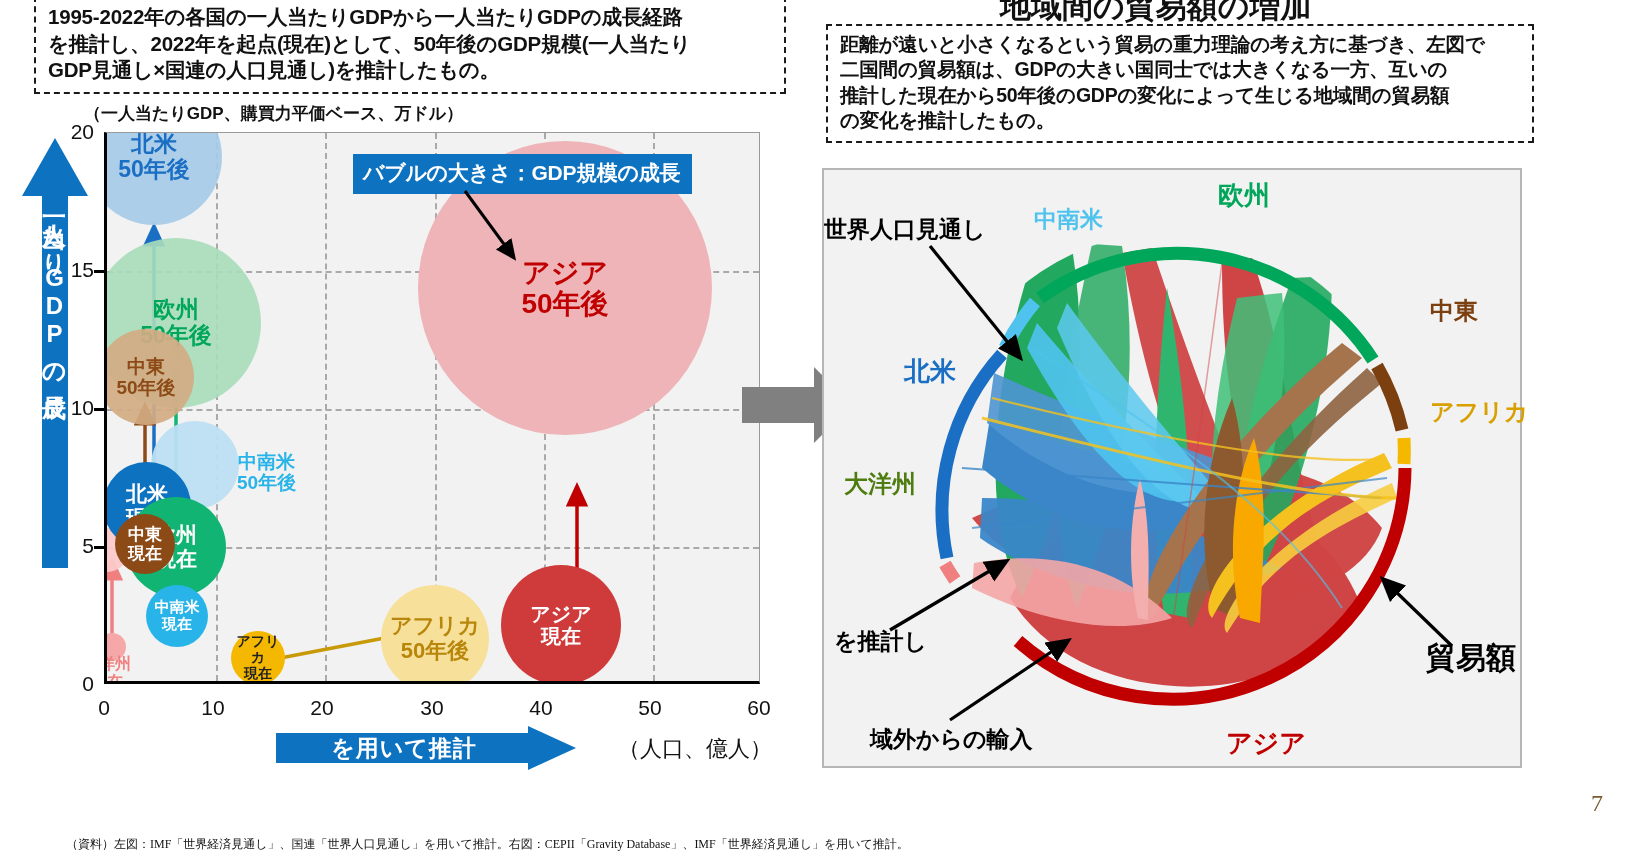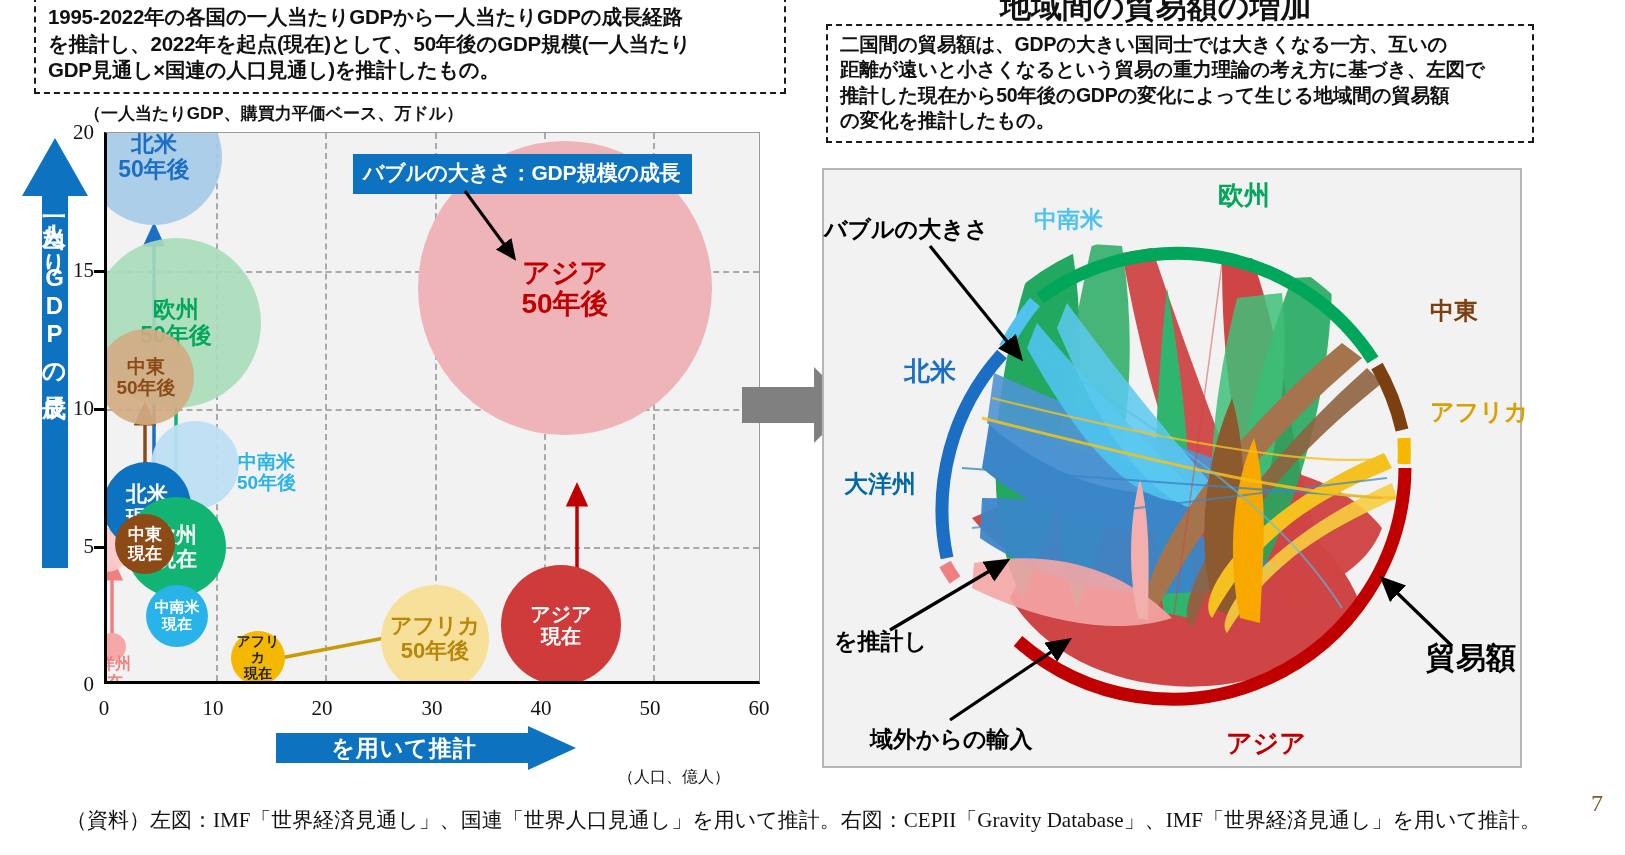--- a/index.html
+++ b/index.html
@@ -53,21 +53,21 @@
     border-right: 1px solid #9a9a9a;
     overflow: hidden;
   }
   .gridline-h { position: absolute; left: 0; right: 0; height: 0;
     border-top: 2px dashed #a9a9a9; }
   .gridline-v { position: absolute; top: 0; bottom: 0; width: 0;
     border-left: 2px dashed #a9a9a9; }
 
   .ytick, .xtick {
     position: absolute; font-size: 21px; color: #111;
-    font-family: Liberation Serif, serif;
+    font-family: Liberation Sans, sans-serif;
   }
   .ytick { text-align: right; width: 44px; }
   .xtick { text-align: center; width: 52px; }
   .ytick-mark { position: absolute; width: 10px; height: 0; border-top: 3px solid #000; left: 94px;}
 
   
   .bubble {
     position: absolute; border-radius: 50%;
     display: flex; align-items: center; justify-content: center;
     text-align: center; font-weight: 800; line-height: 1.12;
@@ -102,22 +102,22 @@
   }
   .chord-label {
     position: absolute; font-weight: 800; white-space: nowrap;
   }
   .anno-label {
     position: absolute; font-weight: 800; color: #000; white-space: nowrap;
   }
 
   
   .footer {
-    position: absolute; left: 66px; top: 806px;
-    font-size: 21px; color: #111; white-space: nowrap;
+    position: absolute; left: 66px; top: 836px;
+    font-size: 12px; color: #111; white-space: nowrap;
     font-family: "Liberation Serif", "DejaVu Serif", serif;
   }
   .page-num {
     position: absolute; right: 22px; top: 790px;
     font-size: 24px; color: #7a5c2e;
     font-family: "Liberation Serif", "DejaVu Serif", serif;
   }
 </style>
 </head>
 <body>
@@ -126,22 +126,22 @@
 
   <div class="note-box" style="left:34px; top:-4px; width:752px; font-size:20.5px;">
     <span class="line">1995-2022年の各国の一人当たりGDPから一人当たりGDPの成長経路</span>
     <span class="line">を推計し、2022年を起点(現在)として、50年後のGDP規模(一人当たり</span>
     <span class="line">GDP見通し×国連の人口見通し)を推計したもの。</span>
   </div>
 
   <div class="sec-title" style="left:1000px; top:-14px; font-size:31px;">地域間の貿易額の増加</div>
 
   <div class="note-box" style="left:826px; top:24px; width:708px; font-size:19.5px;">
+    <span class="line">距離が遠いと小さくなるという貿易の重力理論の考え方に基づき、左図で</span>
     <span class="line">二国間の貿易額は、GDPの大きい国同士では大きくなる一方、互いの</span>
-    <span class="line">距離が遠いと小さくなるという貿易の重力理論の考え方に基づき、左図で</span>
     <span class="line">推計した現在から50年後のGDPの変化によって生じる地域間の貿易額</span>
     <span class="line">の変化を推計したもの。</span>
   </div>
 
   <div id="left-chart">
 
     <div class="axis-caption" style="left:84px; top:6px;">（一人当たりGDP、購買力平価ベース、万ドル）</div>
 
     <svg class="abs" width="66" height="430" style="left:22px; top:42px;" viewBox="0 0 66 430">
       <polygon points="33,0 66,58 46,58 46,430 20,430 20,58 0,58" fill="#0d72c0"></polygon>
@@ -257,21 +257,21 @@
     <div class="xtick" style="left:296px; top:600px;">20</div>
     <div class="xtick" style="left:406px; top:600px;">30</div>
     <div class="xtick" style="left:515px; top:600px;">40</div>
     <div class="xtick" style="left:624px; top:600px;">50</div>
     <div class="xtick" style="left:733px; top:600px;">60</div>
 
     <svg class="abs" width="300" height="44" style="left:276px; top:630px;" viewBox="0 0 300 44">
       <polygon points="0,7 252,7 252,0 300,22 252,44 252,37 0,37" fill="#0d72c0"></polygon>
     </svg>
     <div class="blue-arrow-label" style="left:276px; top:630px; width:256px; height:44px; font-size:23px; letter-spacing:1px;">を用いて推計</div>
-    <div class="axis-caption" style="left:618px; top:671px; font-size:16px; font-weight:400;font-family:Liberation Serif, serif;">（人口、億人）</div>
+    <div class="axis-caption" style="left:618px; top:638px; font-size:22px; font-weight:400;font-family:Liberation Serif, serif;">（人口、億人）</div>
   </div>
 
   <svg class="abs" width="110" height="76" style="left:742px; top:367px;" viewBox="0 0 110 76">
     <polygon points="0,20 72,20 72,0 110,38 72,76 72,56 0,56" fill="#808080"></polygon>
   </svg>
 
   <div id="right-panel">
     <div class="chord-frame"></div>
 
     <svg class="abs" width="700" height="600" style="left:0; top:0;" viewBox="0 0 700 600">
@@ -348,24 +348,24 @@
       <line x1="68" y1="462" x2="176" y2="398" stroke="#000" stroke-width="3.2" marker-end="url(#ah-k)"></line>
       <line x1="128" y1="552" x2="238" y2="478" stroke="#000" stroke-width="3.2" marker-end="url(#ah-k)"></line>
       <line x1="630" y1="478" x2="568" y2="418" stroke="#000" stroke-width="3.2" marker-end="url(#ah-k)"></line>
     </svg>
 
     <div class="chord-label" style="left:396px; top:10px; color:#00a65a; font-size:26px;">欧州</div>
     <div class="chord-label" style="left:212px; top:36px; color:#4fc3ee; font-size:23px;">中南米</div>
     <div class="chord-label" style="left:608px; top:127px; color:#7b3f10; font-size:24px;">中東</div>
     <div class="chord-label" style="left:608px; top:228px; color:#d8a000; font-size:24px;">アフリカ</div>
     <div class="chord-label" style="left:82px; top:186px; color:#1a6fc4; font-size:26px;">北米</div>
-    <div class="chord-label" style="left:22px; top:300px; color:#0369a1; font-size:24px;">大洋州</div>
+    <div class="chord-label" style="left:22px; top:300px; color:#4d7c0f; font-size:24px;">大洋州</div>
     <div class="chord-label" style="left:404px; top:558px; color:#c00000; font-size:26px;">アジア</div>
 
-    <div class="anno-label" style="left:2px; top:46px; font-size:23px;">バブルの大きさ</div>
+    <div class="anno-label" style="left:2px; top:46px; font-size:23px;">世界人口見通し</div>
     <div class="anno-label" style="left:12px; top:458px; font-size:23px;">を推計し</div>
     <div class="anno-label" style="left:48px; top:556px; font-size:23px;">域外からの輸入</div>
     <div class="anno-label" style="left:604px; top:470px; font-size:30px;">貿易額</div>
   </div>
 
   <div class="footer">（資料）左図：IMF「世界経済見通し」、国連「世界人口見通し」を用いて推計。右図：CEPII「Gravity  Database」、IMF「世界経済見通し」を用いて推計。</div>
   <div class="page-num">7</div>
 
 </div>
 

